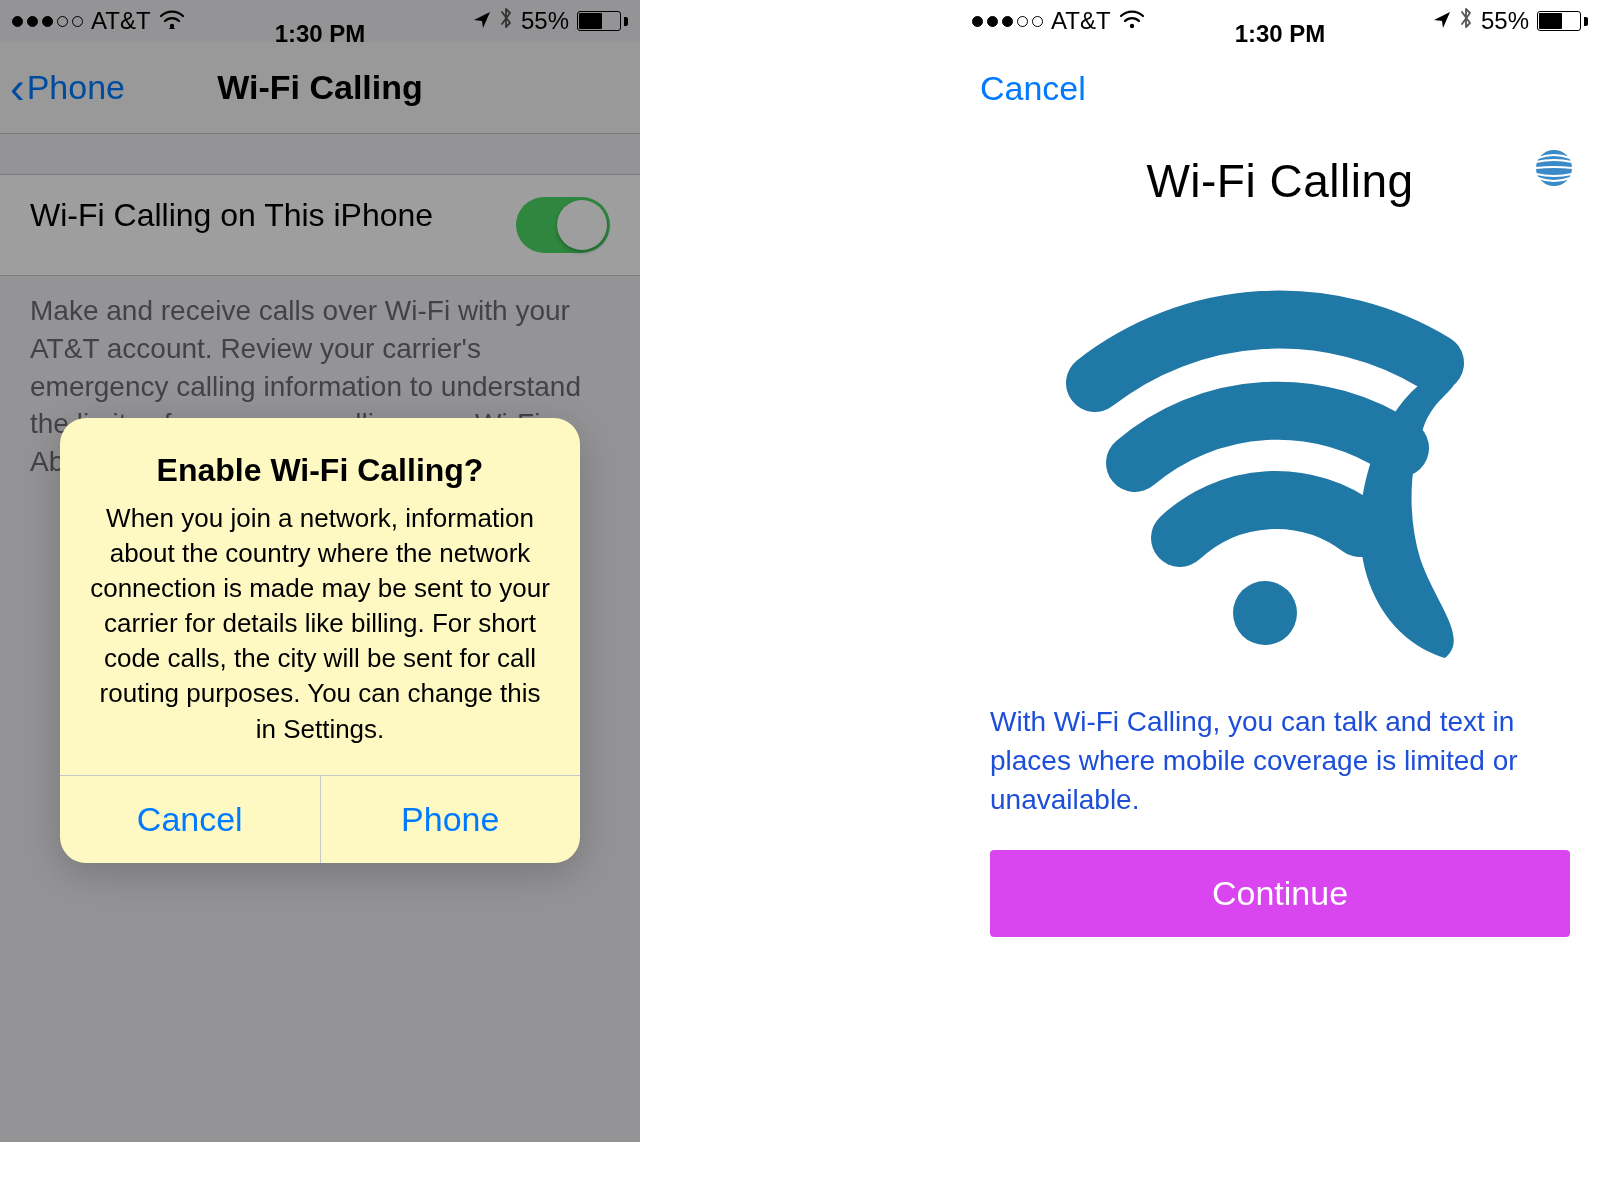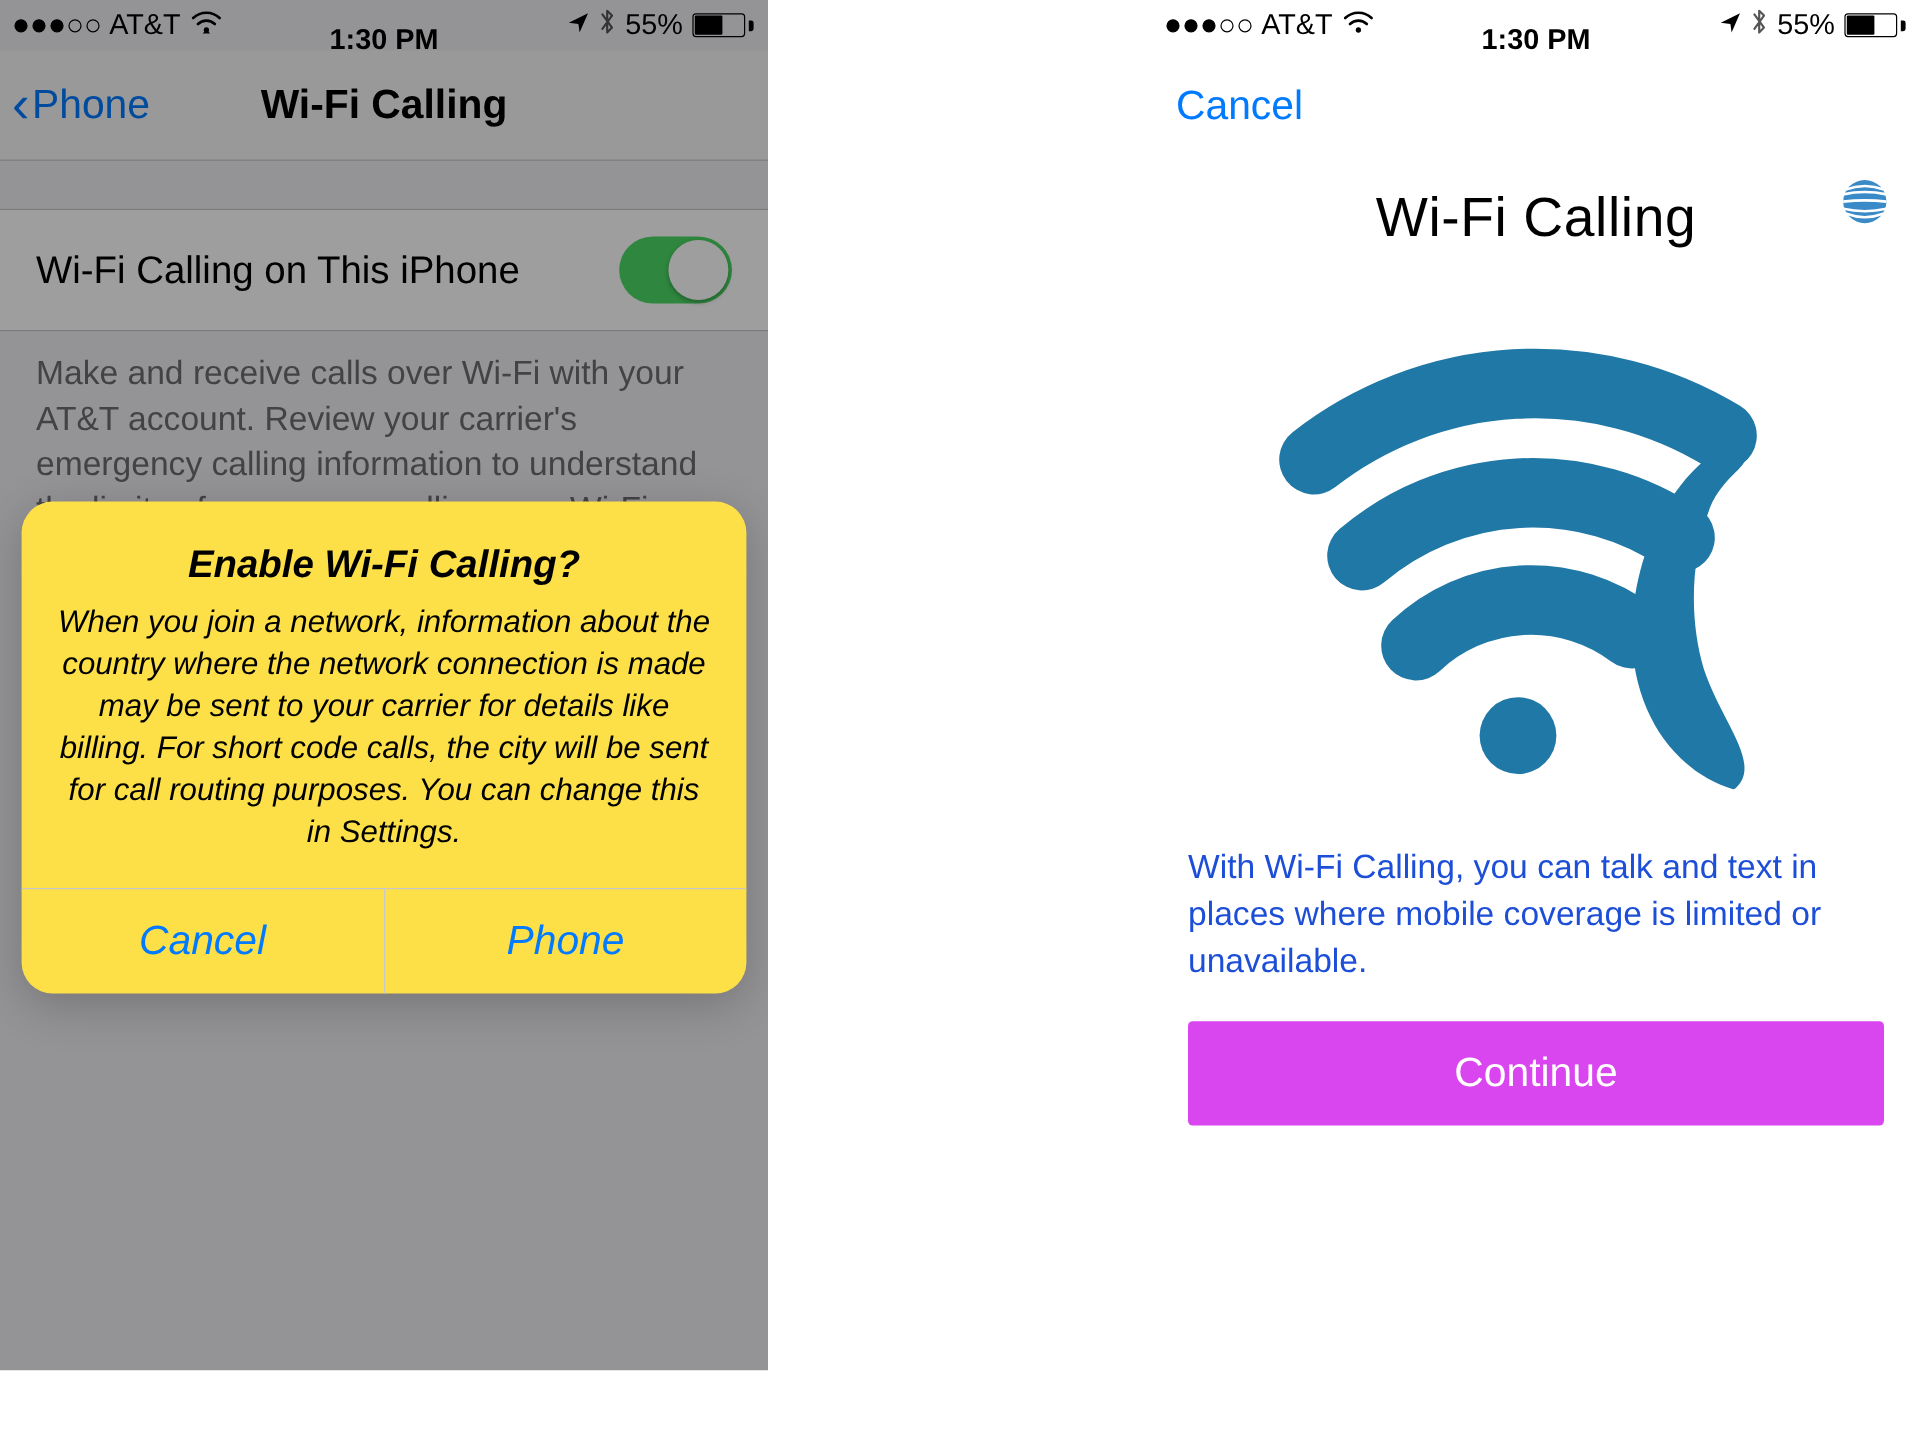--- a/index.html
+++ b/index.html
@@ -23,31 +23,31 @@
   .batt-tip { width: 4px; height: 9px; background: #000; border-radius: 0 2px 2px 0; }
 
   
   .nav-bar { height: 92px; display: flex; align-items: center; justify-content: center; position: relative; border-bottom: 1px solid #c8c7cc; background: #f7f7f8; }
   .nav-title { font-size: 34px; font-weight: 600; }
   .nav-back { position: absolute; left: 10px; display: flex; align-items: center; color: #007aff; font-size: 34px; gap: 2px; }
   .chev { font-size: 44px; line-height: 1; font-weight: 300; }
 
   
   .gap { height: 40px; }
-  .cell { background: #fff; border-top: 1px solid #c8c7cc; border-bottom: 1px solid #c8c7cc; padding: 22px 30px; display: flex; align-items: center; justify-content: space-between; }
+  .cell { background: #fff; border-top: 1px solid #c8c7cc; border-bottom: 1px solid #c8c7cc; padding: 22px 30px; display: flex; align-items: flex-start; justify-content: space-between; }
   .cell-label { font-size: 32px; }
   .switch { width: 94px; height: 56px; border-radius: 28px; background: #4cd964; position: relative; }
   .switch-knob { position: absolute; right: 3px; top: 3px; width: 50px; height: 50px; border-radius: 50%; background: #fff; box-shadow: 0 2px 4px rgba(0,0,0,0.3); }
   .footer-text { padding: 16px 30px; font-size: 28px; color: #6d6d72; line-height: 1.35; }
 
   
   .dim { position: absolute; inset: 0; background: rgba(0,0,0,0.38); }
 
   
-  .alert { position: absolute; left: 50%; top: 418px; transform: translateX(-50%); width: 604px; background: #fde047; border-radius: 26px; overflow: hidden; box-shadow: 0 10px 40px rgba(0,0,0,0.2); font-style: italic; }
+  .alert { position: absolute; left: 50%; top: 418px; transform: translateX(-50%); width: 520px; background: #fef9c3; border-radius: 26px; overflow: hidden; box-shadow: 0 10px 40px rgba(0,0,0,0.2); }
   .alert-body { padding: 34px 28px 28px; text-align: center; }
   .alert-title { font-size: 32px; font-weight: 600; margin-bottom: 12px; }
   .alert-msg { font-size: 26px; line-height: 1.35; color: #000; }
   .alert-actions { display: flex; border-top: 1px solid #c8c7cc; }
   .alert-btn { flex: 1; text-align: center; padding: 24px 0; font-size: 34px; color: #007aff; }
   .alert-btn + .alert-btn { border-left: 1px solid #c8c7cc; }
 
   
   .nav-bar2 { height: 92px; display: flex; align-items: center; padding: 0 20px; }
   .cancel-link { color: #007aff; font-size: 34px; }

